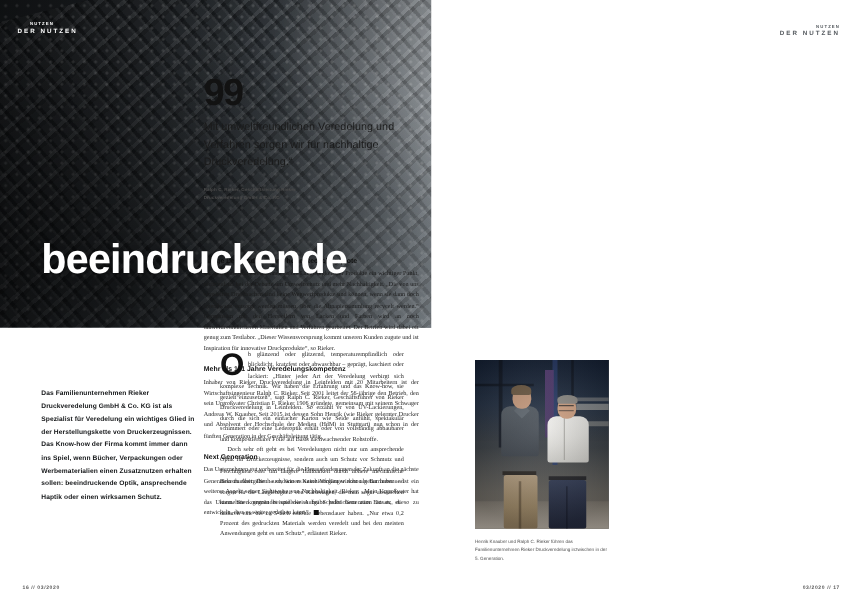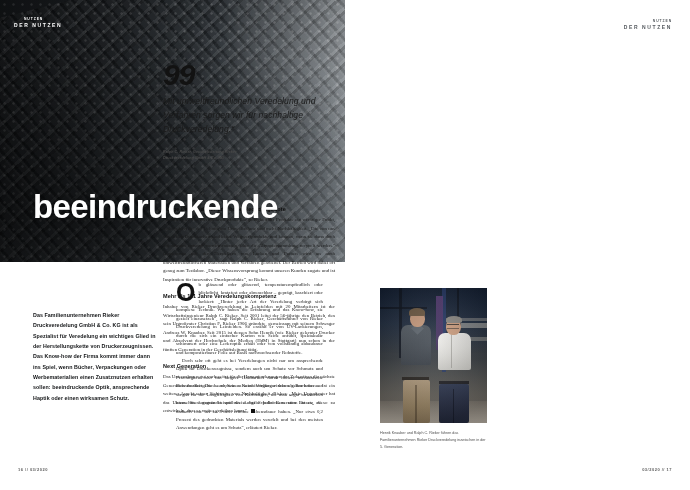--- a/index.html
+++ b/index.html
@@ -170,21 +170,20 @@
     margin: 1px 3px 0 0;
     color: #111;
   }
 
   
   .quote-block {
     position: absolute;
     left: 163px;
     top: 66px;
     width: 172px;
-    font-style: italic;
   }
   .quote-mark {
     font-family: "Liberation Sans", sans-serif;
     font-size: 30px;
     font-weight: 700;
     line-height: 0.6;
     color: #121212;
     letter-spacing: -1px;
     margin-bottom: 11px;
   }

